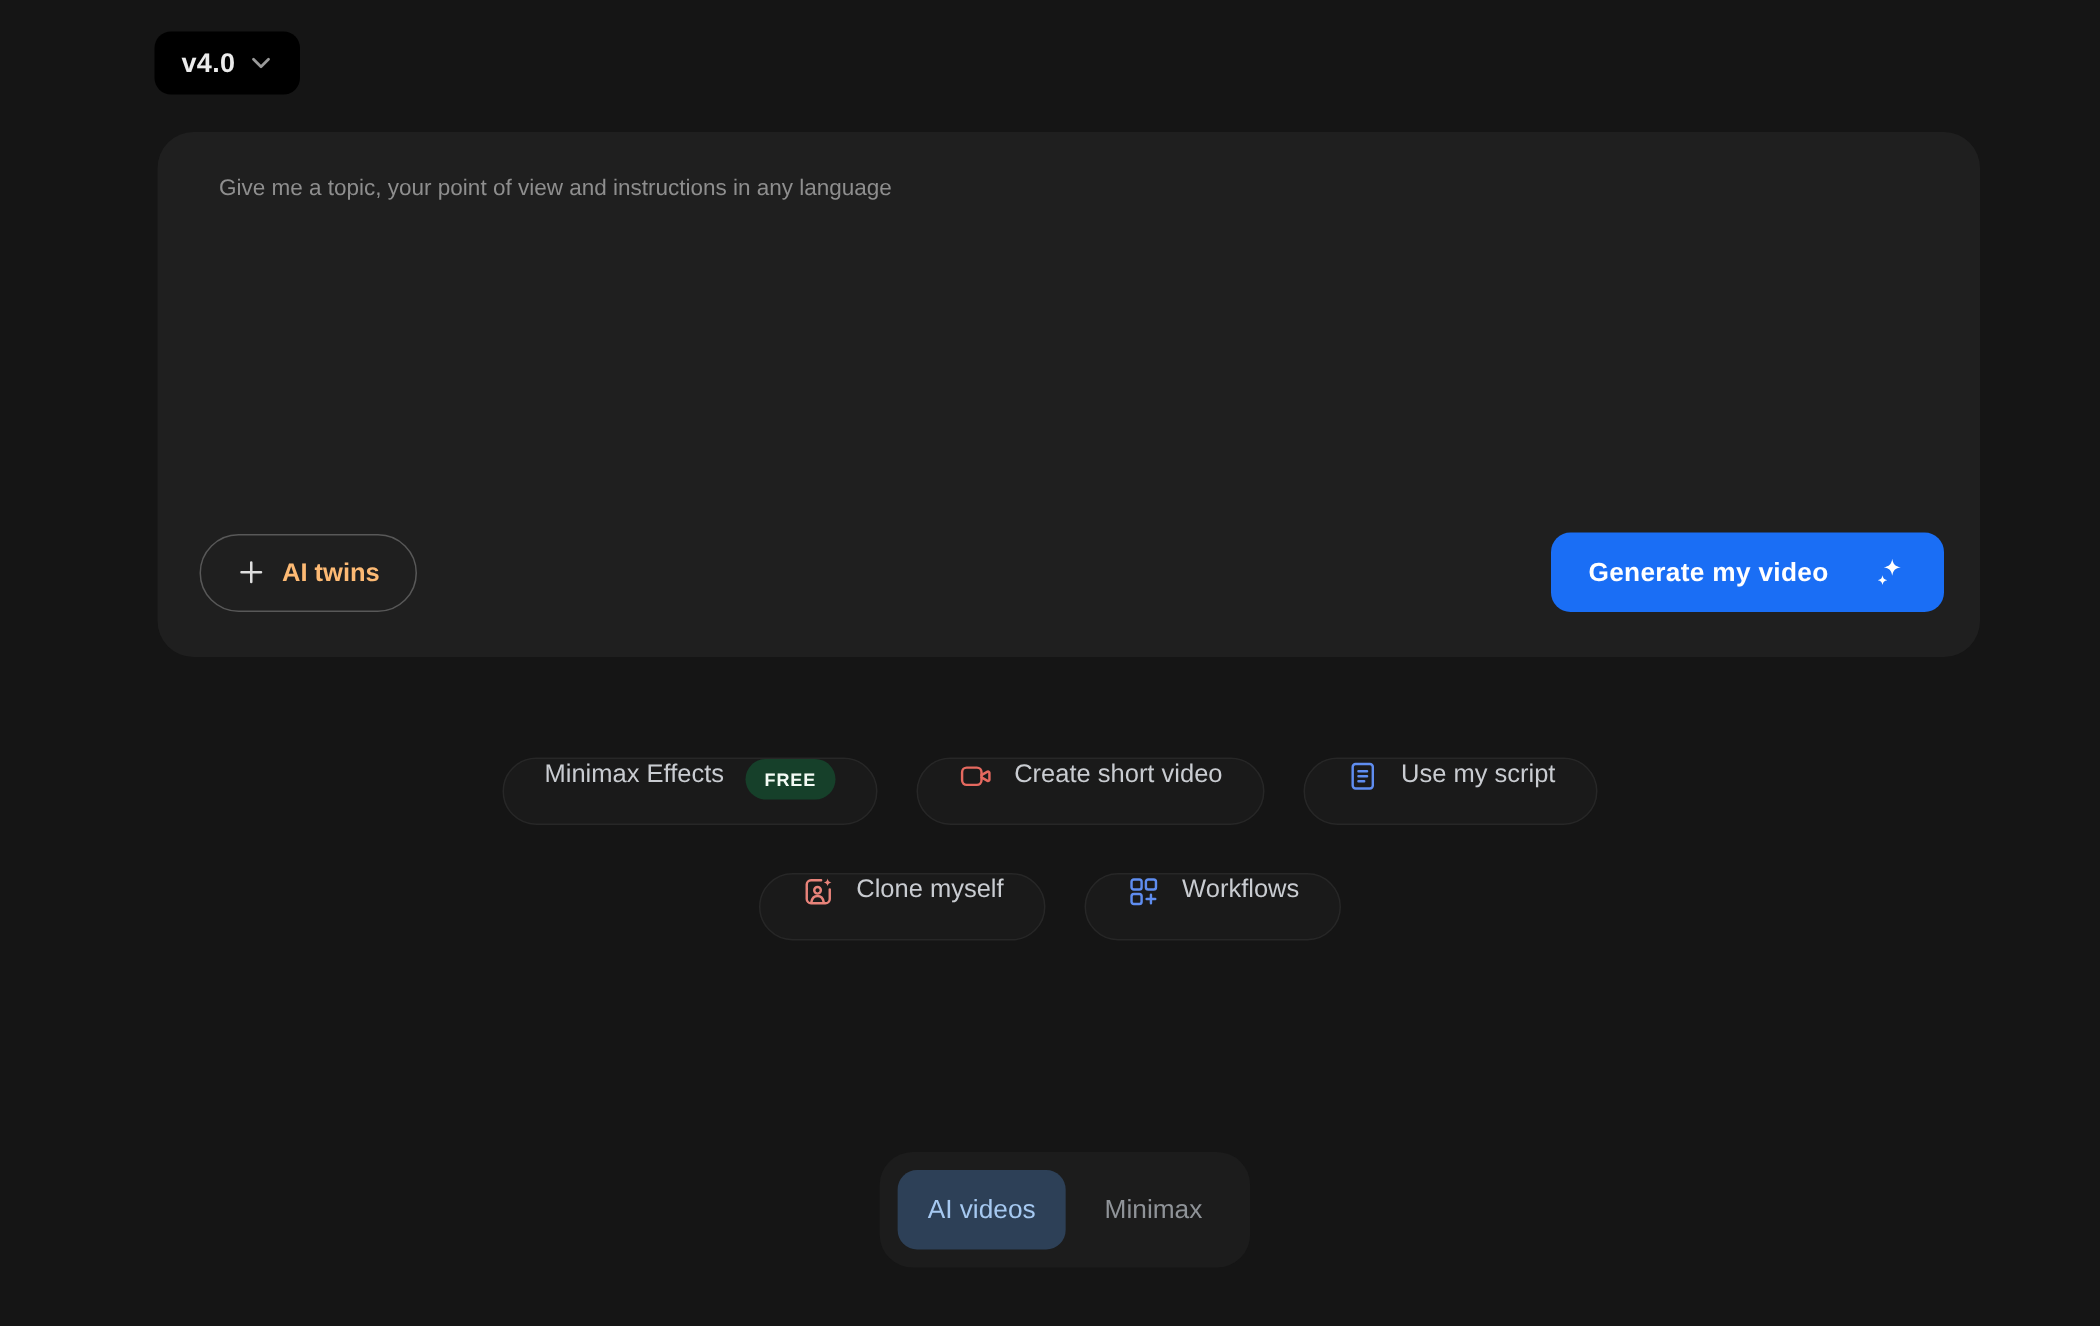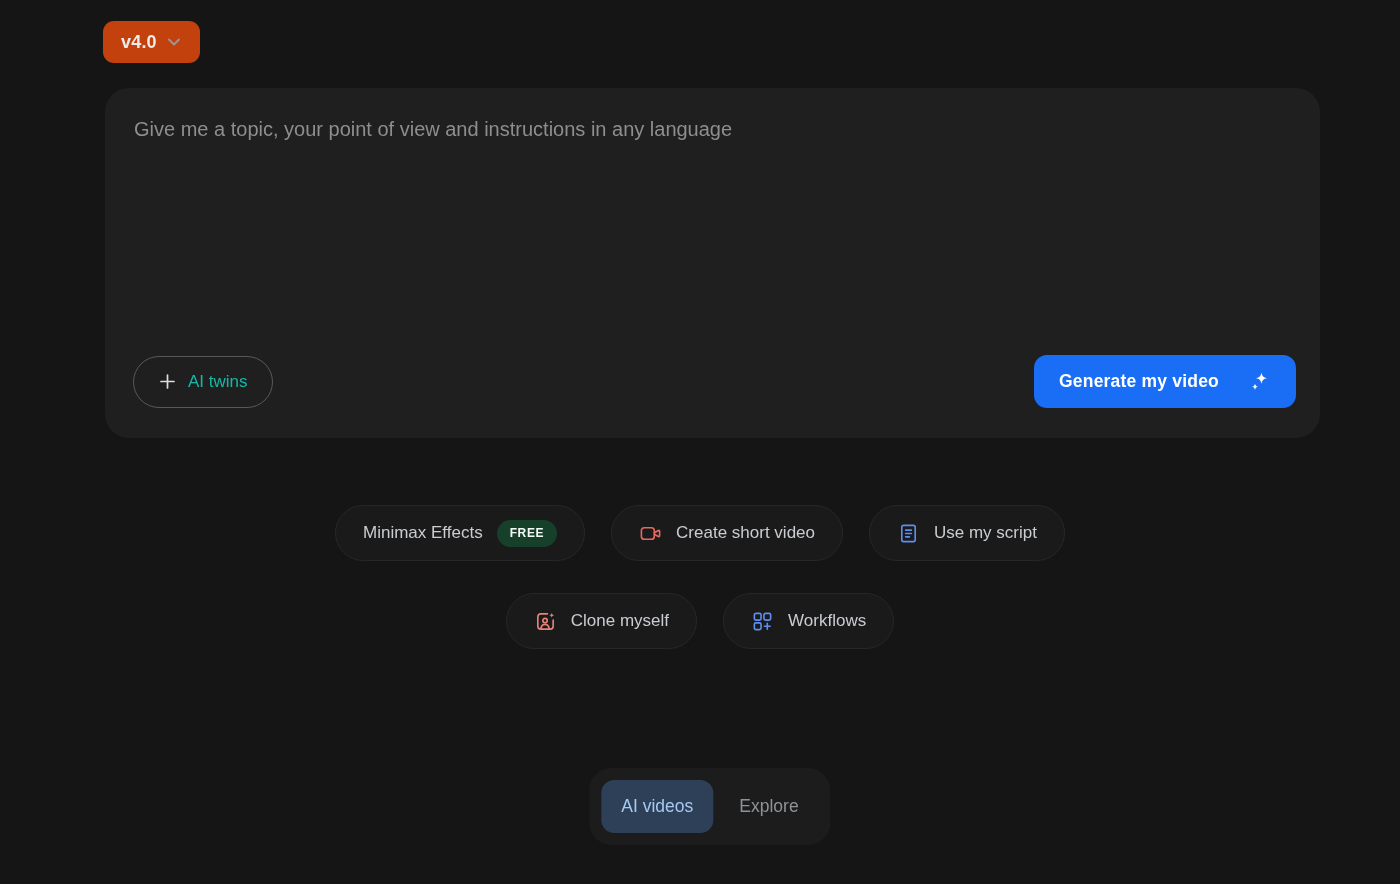--- a/index.html
+++ b/index.html
@@ -14,21 +14,21 @@
 
   
   .version-btn {
     position: absolute;
     left: 103px; top: 21px;
     height: 42px;
     display: inline-flex;
     align-items: center;
     gap: 9px;
     padding: 0 18px;
-    background: #c2410c;
+    background: #000000;
     border: none;
     border-radius: 11px;
     cursor: pointer;
   }
   .version-btn .ver-label {
     color: #ececec;
     font-size: 18px;
     font-weight: 700;
     letter-spacing: .2px;
   }
@@ -36,29 +36,29 @@
   
   .prompt-card {
     position: absolute;
     left: 105px; top: 88px;
     width: 1215px; height: 350px;
     background: #1f1f1f;
     border-radius: 24px;
   }
   .prompt-input {
     position: absolute;
-    left: 0; top: 0;
+    left: 12px; top: 0;
     width: 100%; height: 250px;
     background: transparent;
     border: none;
     outline: none;
     resize: none;
     padding: 27px 32px 0 29px;
     font-family: "Liberation Sans", sans-serif;
-    font-size: 20px;
+    font-size: 15px;
     line-height: 1.4;
     color: #fdba74;
   }
   .prompt-input::placeholder { color: #8e8e8e; opacity: 1; }
 
   .card-bottom-bar {
     position: absolute;
     left: 28px; right: 24px; bottom: 30px;
     display: flex;
     align-items: center;
@@ -70,23 +70,23 @@
     align-items: center;
     gap: 11px;
     height: 52px;
     padding: 0 24px;
     background: transparent;
     border: 1px solid #585858;
     border-radius: 26px;
     cursor: pointer;
   }
   .ai-twins-btn .btn-label {
-    color: #14b8a6;
+    color: #fdba74;
     font-size: 17px;
-    font-weight: 400;
+    font-weight: 700;
   }
 
   .generate-btn {
     display: inline-flex;
     align-items: center;
     gap: 28px;
     height: 53px;
     padding: 0 25px;
     background: #1a6ef5;
     border: none;
@@ -110,23 +110,23 @@
     align-items: center;
     gap: 32px;
   }
   .chips-row {
     display: flex;
     align-items: center;
     gap: 26px;
   }
   .chip {
     display: inline-flex;
-    align-items: center;
+    align-items: flex-start;
     gap: 14px;
-    height: 56px;
+    height: 45px;
     padding: 0 27px;
     background: #1a1a1a;
     border: 1px solid #272727;
     border-radius: 28px;
     cursor: pointer;
   }
   .chip .chip-label {
     color: #c9ccd1;
     font-size: 17px;
     font-weight: 500;
@@ -274,14 +274,14 @@
         </svg>
       </span>
       <span class="chip-label">Workflows</span>
     </button>
 
   </div>
 </div>
 
 <div class="tab-bar">
   <button class="tab-item active">AI videos</button>
-  <button class="tab-item">Explore</button>
+  <button class="tab-item">Minimax</button>
 </div>
 
 </body></html>

